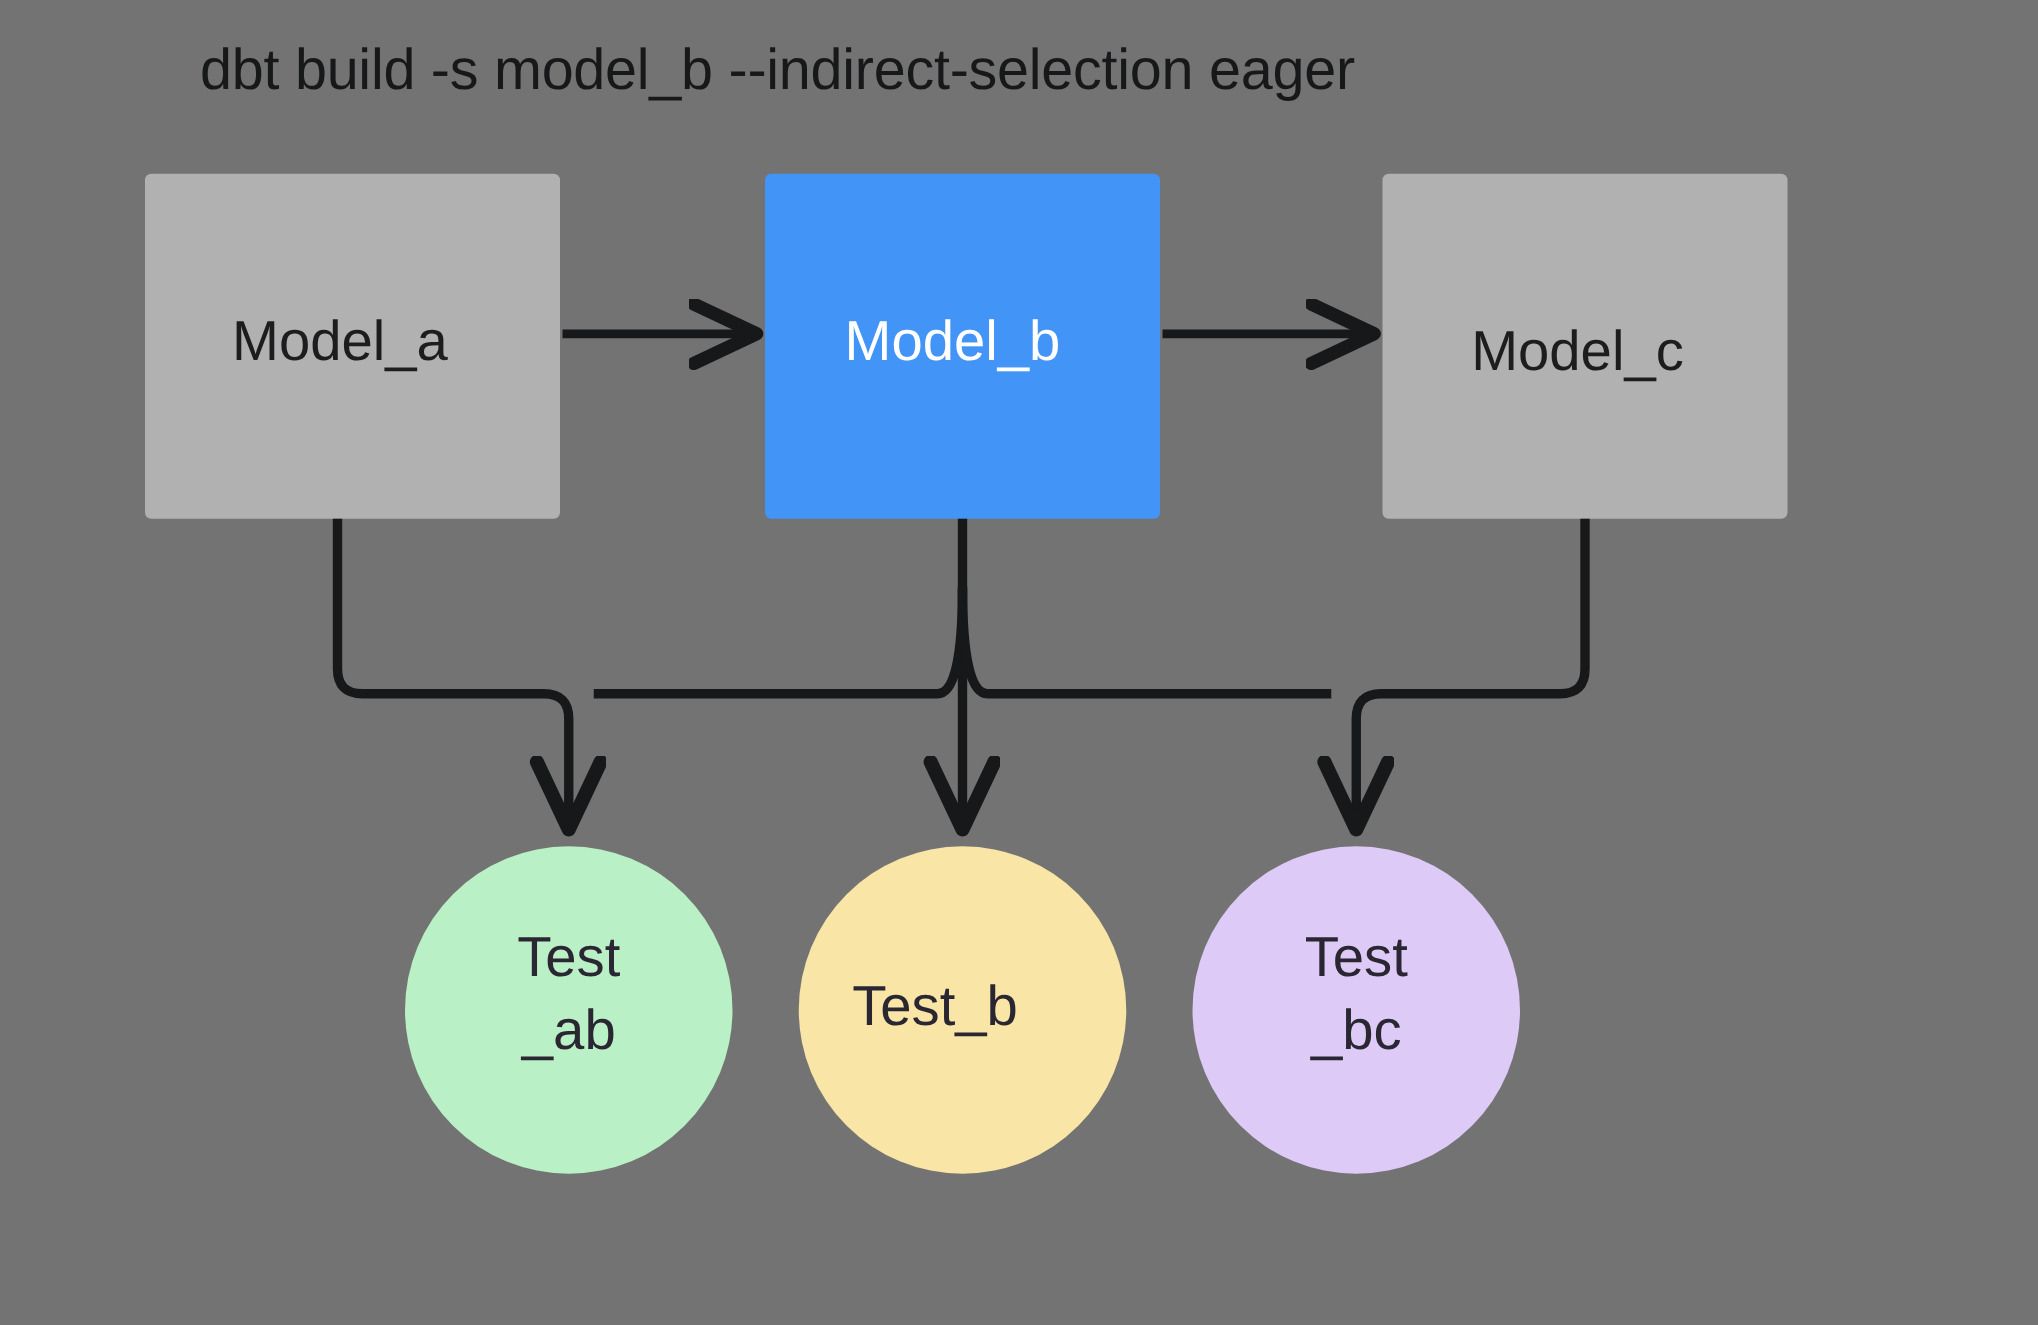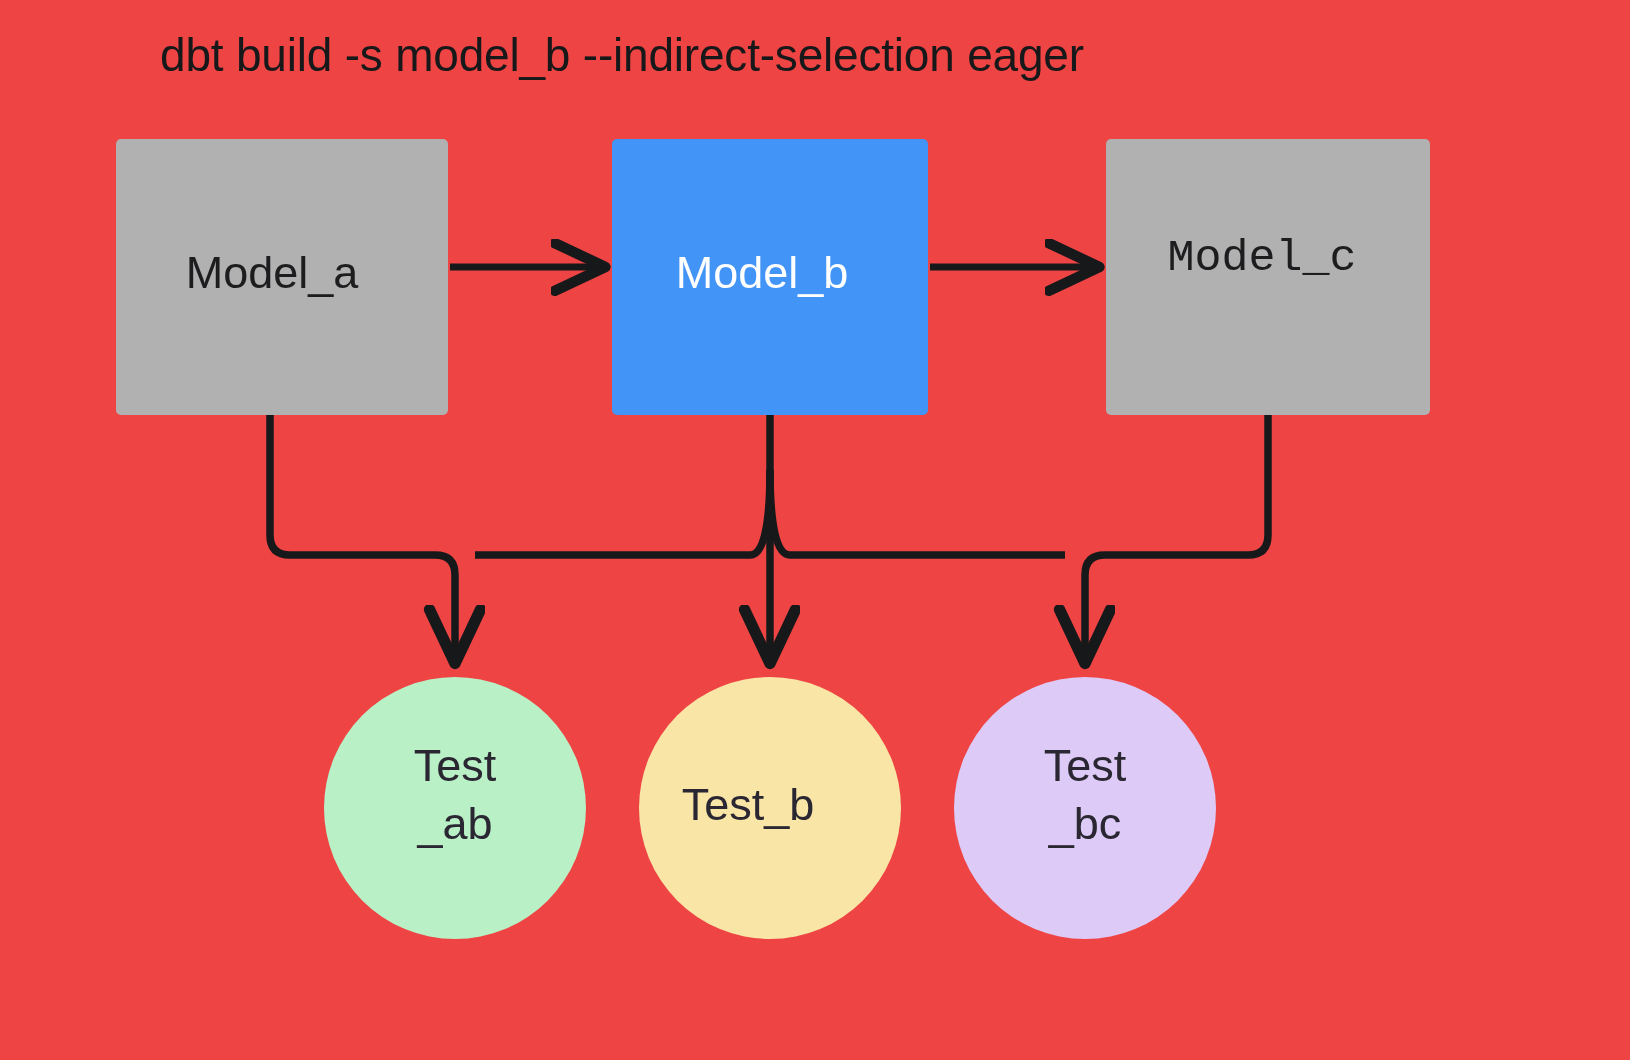--- a/index.html
+++ b/index.html
@@ -7,21 +7,21 @@
     padding: 0;
     background: #ffffff;
   }
   body {
     font-family: "Liberation Sans", sans-serif;
   }
   #canvas {
     position: relative;
     width: 1630px;
     height: 1060px;
-    background: #ef4444;
+    background: #737373;
     overflow: hidden;
   }
   #diagram-svg {
     position: absolute;
     left: 0;
     top: 0;
     width: 1630px;
     height: 1060px;
   }
   .node-label {
@@ -80,21 +80,21 @@
 
     <circle cx="455" cy="808" r="131" fill="#b9f0c5"></circle>
     <circle cx="770" cy="808" r="131" fill="#f9e5a6"></circle>
     <circle cx="1085" cy="808" r="131" fill="#ddcaf7"></circle>
   </svg>
 
   <div class="node-label model-label" style="left:116px; top:244px; width:332px; color:#1d1d1f; transform: translateX(-10px);">Model_a</div>
 
   <div class="node-label model-label" style="left:612px; top:244px; width:316px; color:#ffffff; transform: translateX(-8px);">Model_b</div>
 
-  <div class="node-label model-label" style="left:1106px; top:230px; width:324px; color:#1d1d1f; transform: translateX(-6px); font-family: Liberation Mono, monospace;">Model_c</div>
+  <div class="node-label model-label" style="left:1106px; top:252px; width:324px; color:#1d1d1f; transform: translateX(-6px);">Model_c</div>
 
   <div class="node-label test-label" style="left:325px; top:737px; width:260px; color:#2a2733;">Test
 _ab</div>
 
   <div class="node-label test-label" style="left:640px; top:776px; width:216px; color:#2a2733;">Test_b</div>
 
   <div class="node-label test-label" style="left:955px; top:737px; width:260px; color:#2a2733;">Test
 _bc</div>
 
 </div>

